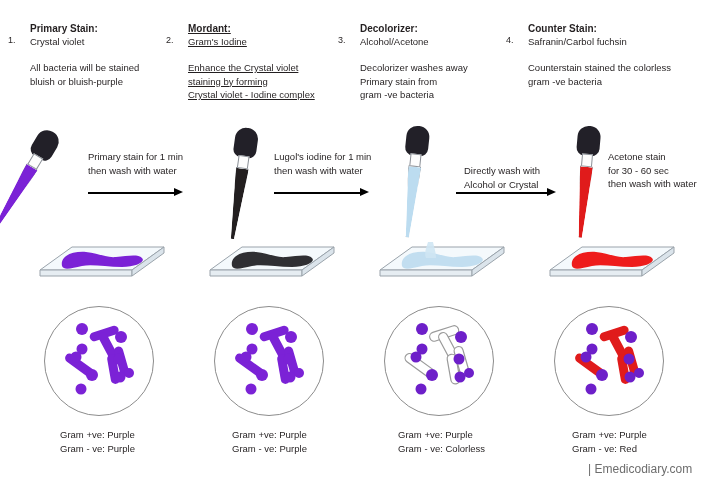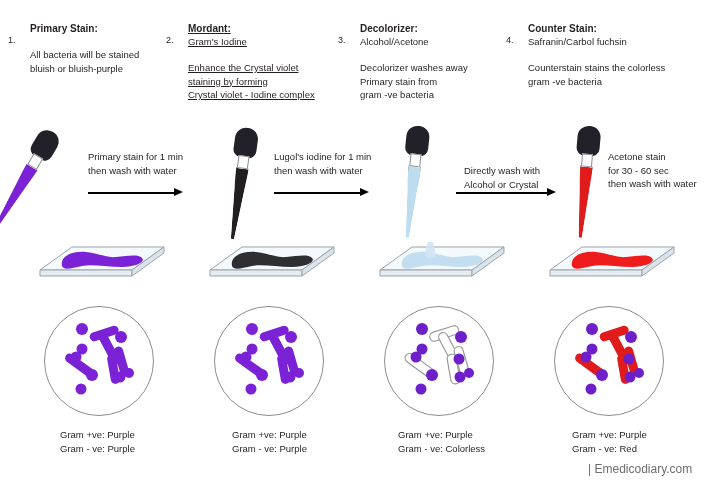--- a/index.html
+++ b/index.html
@@ -56,20 +56,21 @@
 </style>
 </head>
 <body>
 
 <div class="stage">
 
   <div class="col-head" style="left:8px;top:22px;">
     <span class="num" style="left:0;top:13px;">1.</span>
     <div style="margin-left:22px;">
       <div class="htitle">Primary Stain:</div>
+      <div class="hsub">Crystal violet</div>
       <div class="hbody">
         <div>All bacteria will be stained</div>
         <div>bluish or bluish-purple</div>
       </div>
     </div>
   </div>
 
   <div class="cap" style="left:88px;top:150px;">
     <div>Primary stain for 1 min</div>
     <div>then wash with water</div>
@@ -254,21 +255,21 @@
     <div>Gram +ve: Purple</div>
     <div>Gram - ve: Colorless</div>
   </div>
 
   <div class="col-head" style="left:506px;top:22px;">
     <span class="num" style="left:0;top:13px;">4.</span>
     <div style="margin-left:22px;">
       <div class="htitle">Counter Stain:</div>
       <div class="hsub">Safranin/Carbol fuchsin</div>
       <div class="hbody">
-        <div>Counterstain stains the colorless</div>
+        <div>Counterstain stained the colorless</div>
         <div>gram -ve bacteria</div>
       </div>
     </div>
   </div>
 
   <div class="cap" style="left:608px;top:150px;">
     <div>Acetone stain</div>
     <div>for 30 - 60 sec</div>
     <div>then wash with water</div>
   </div>

